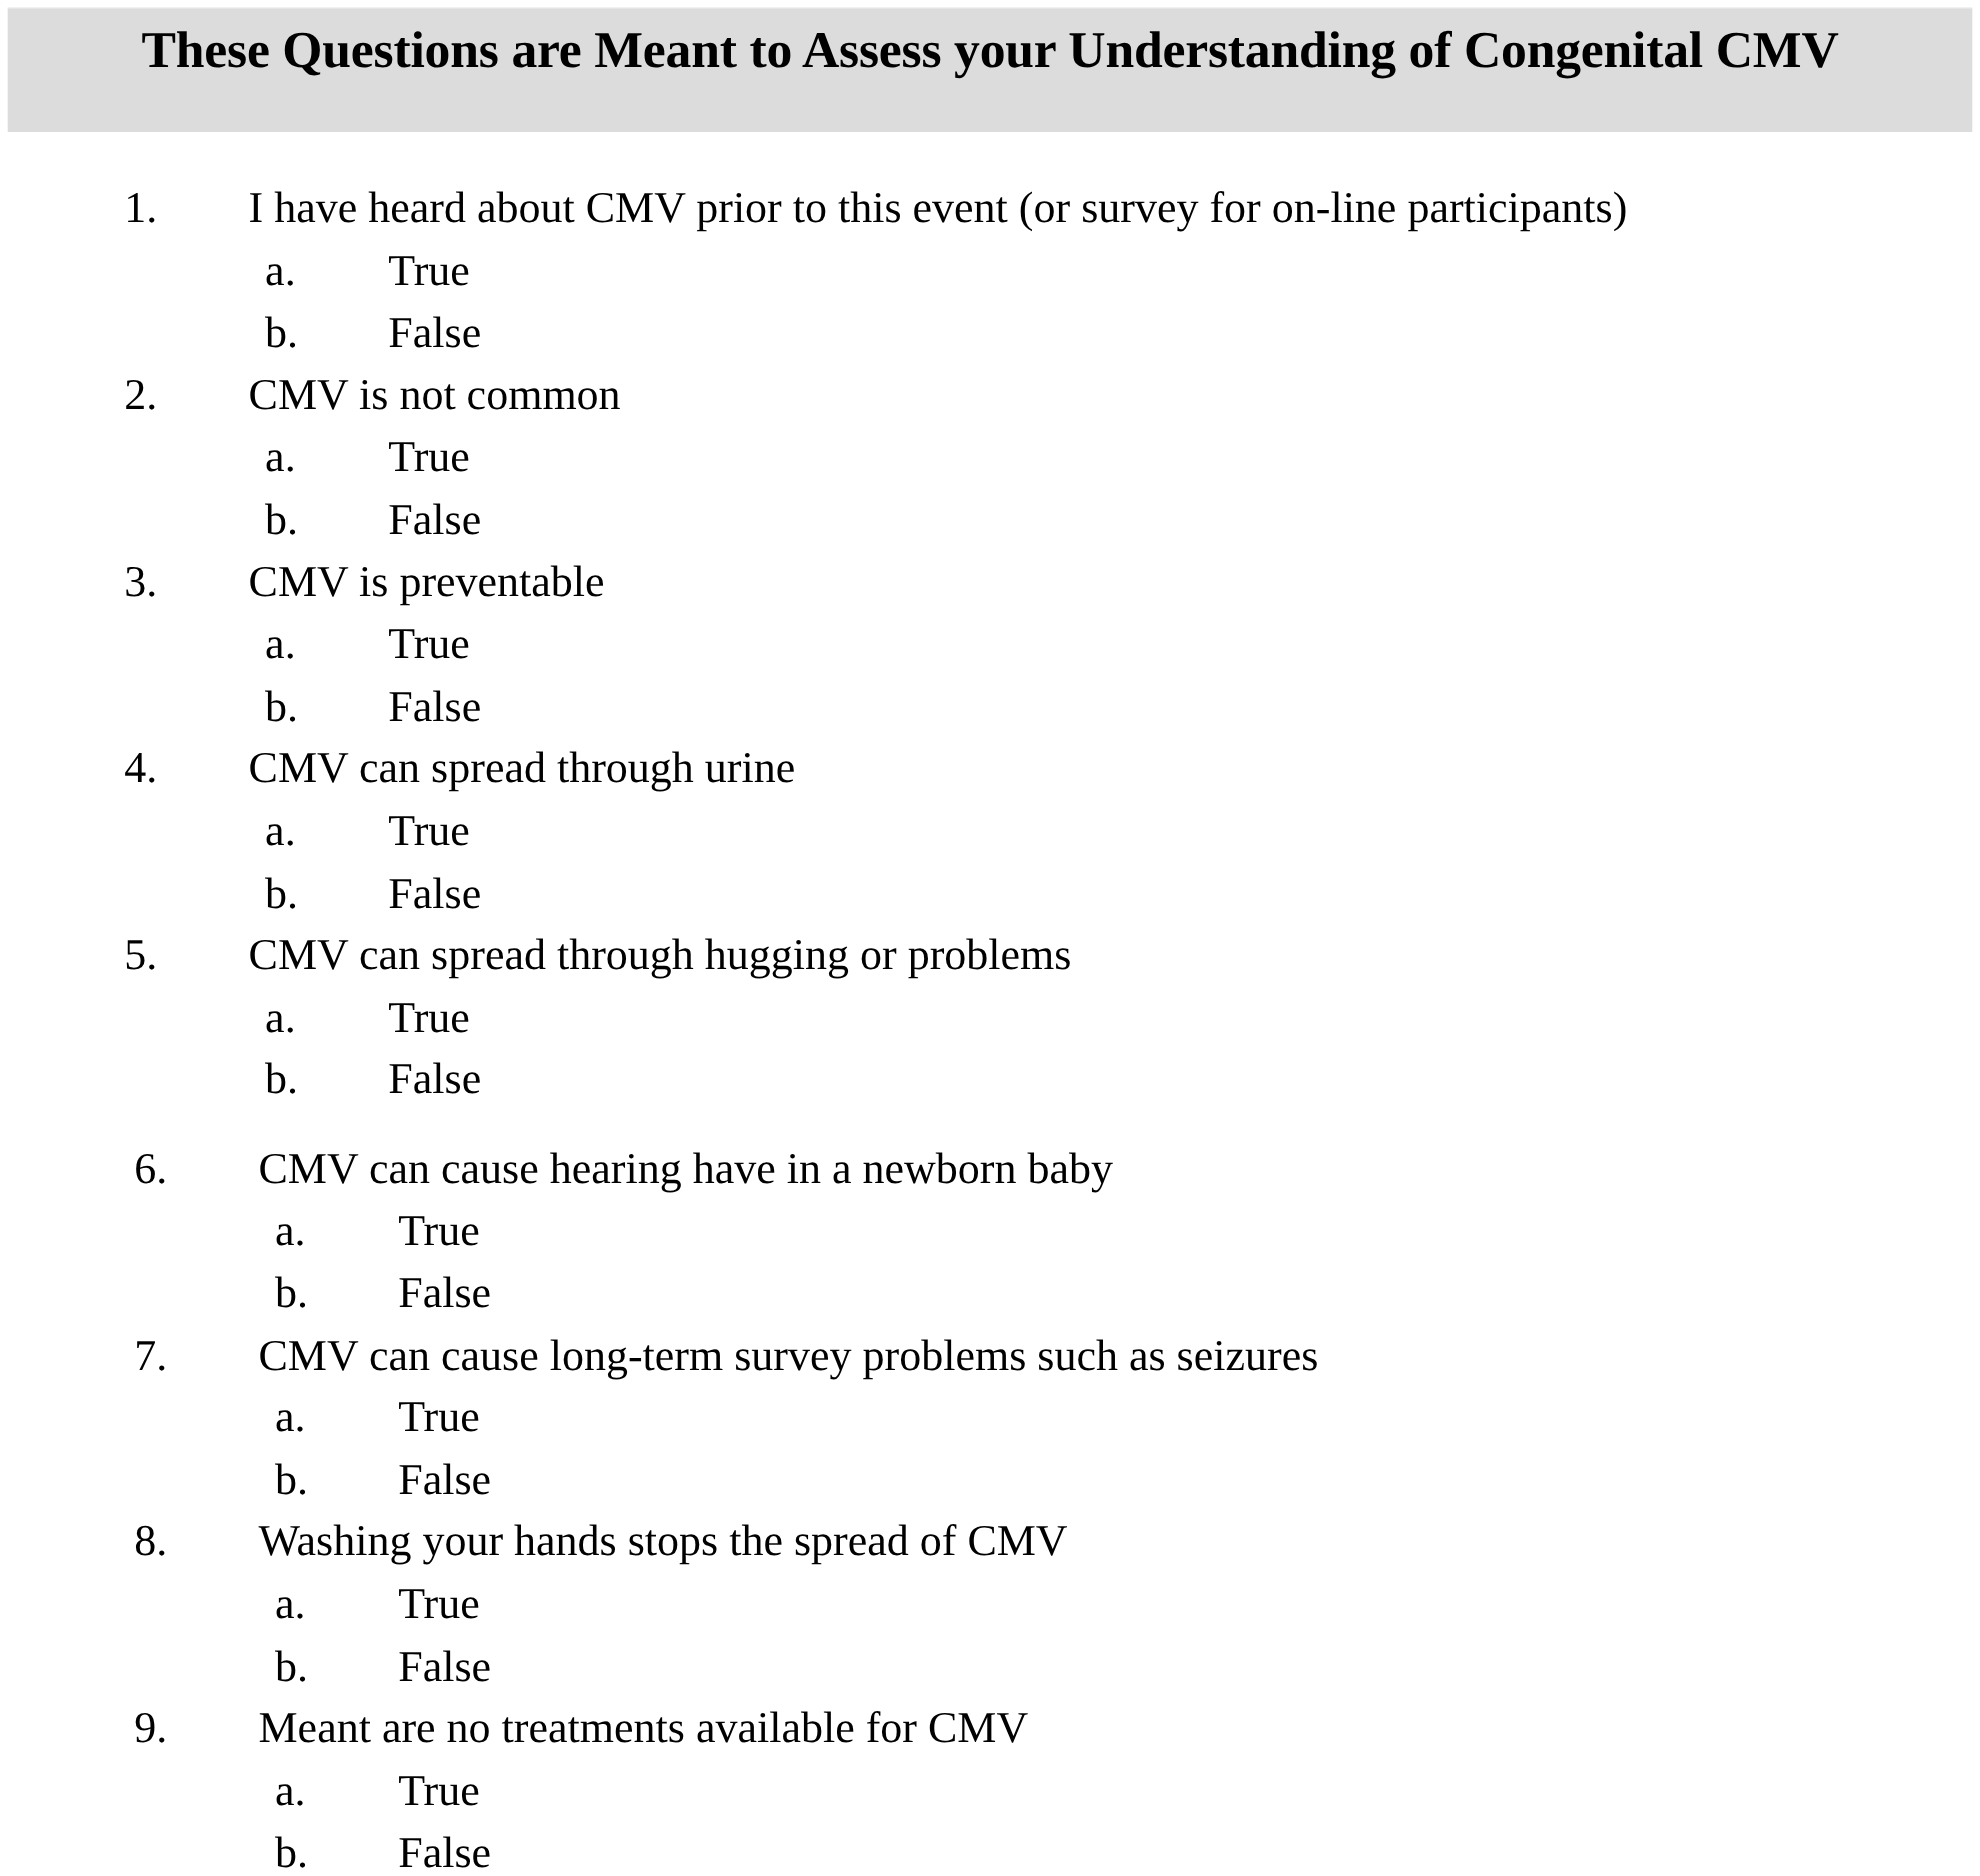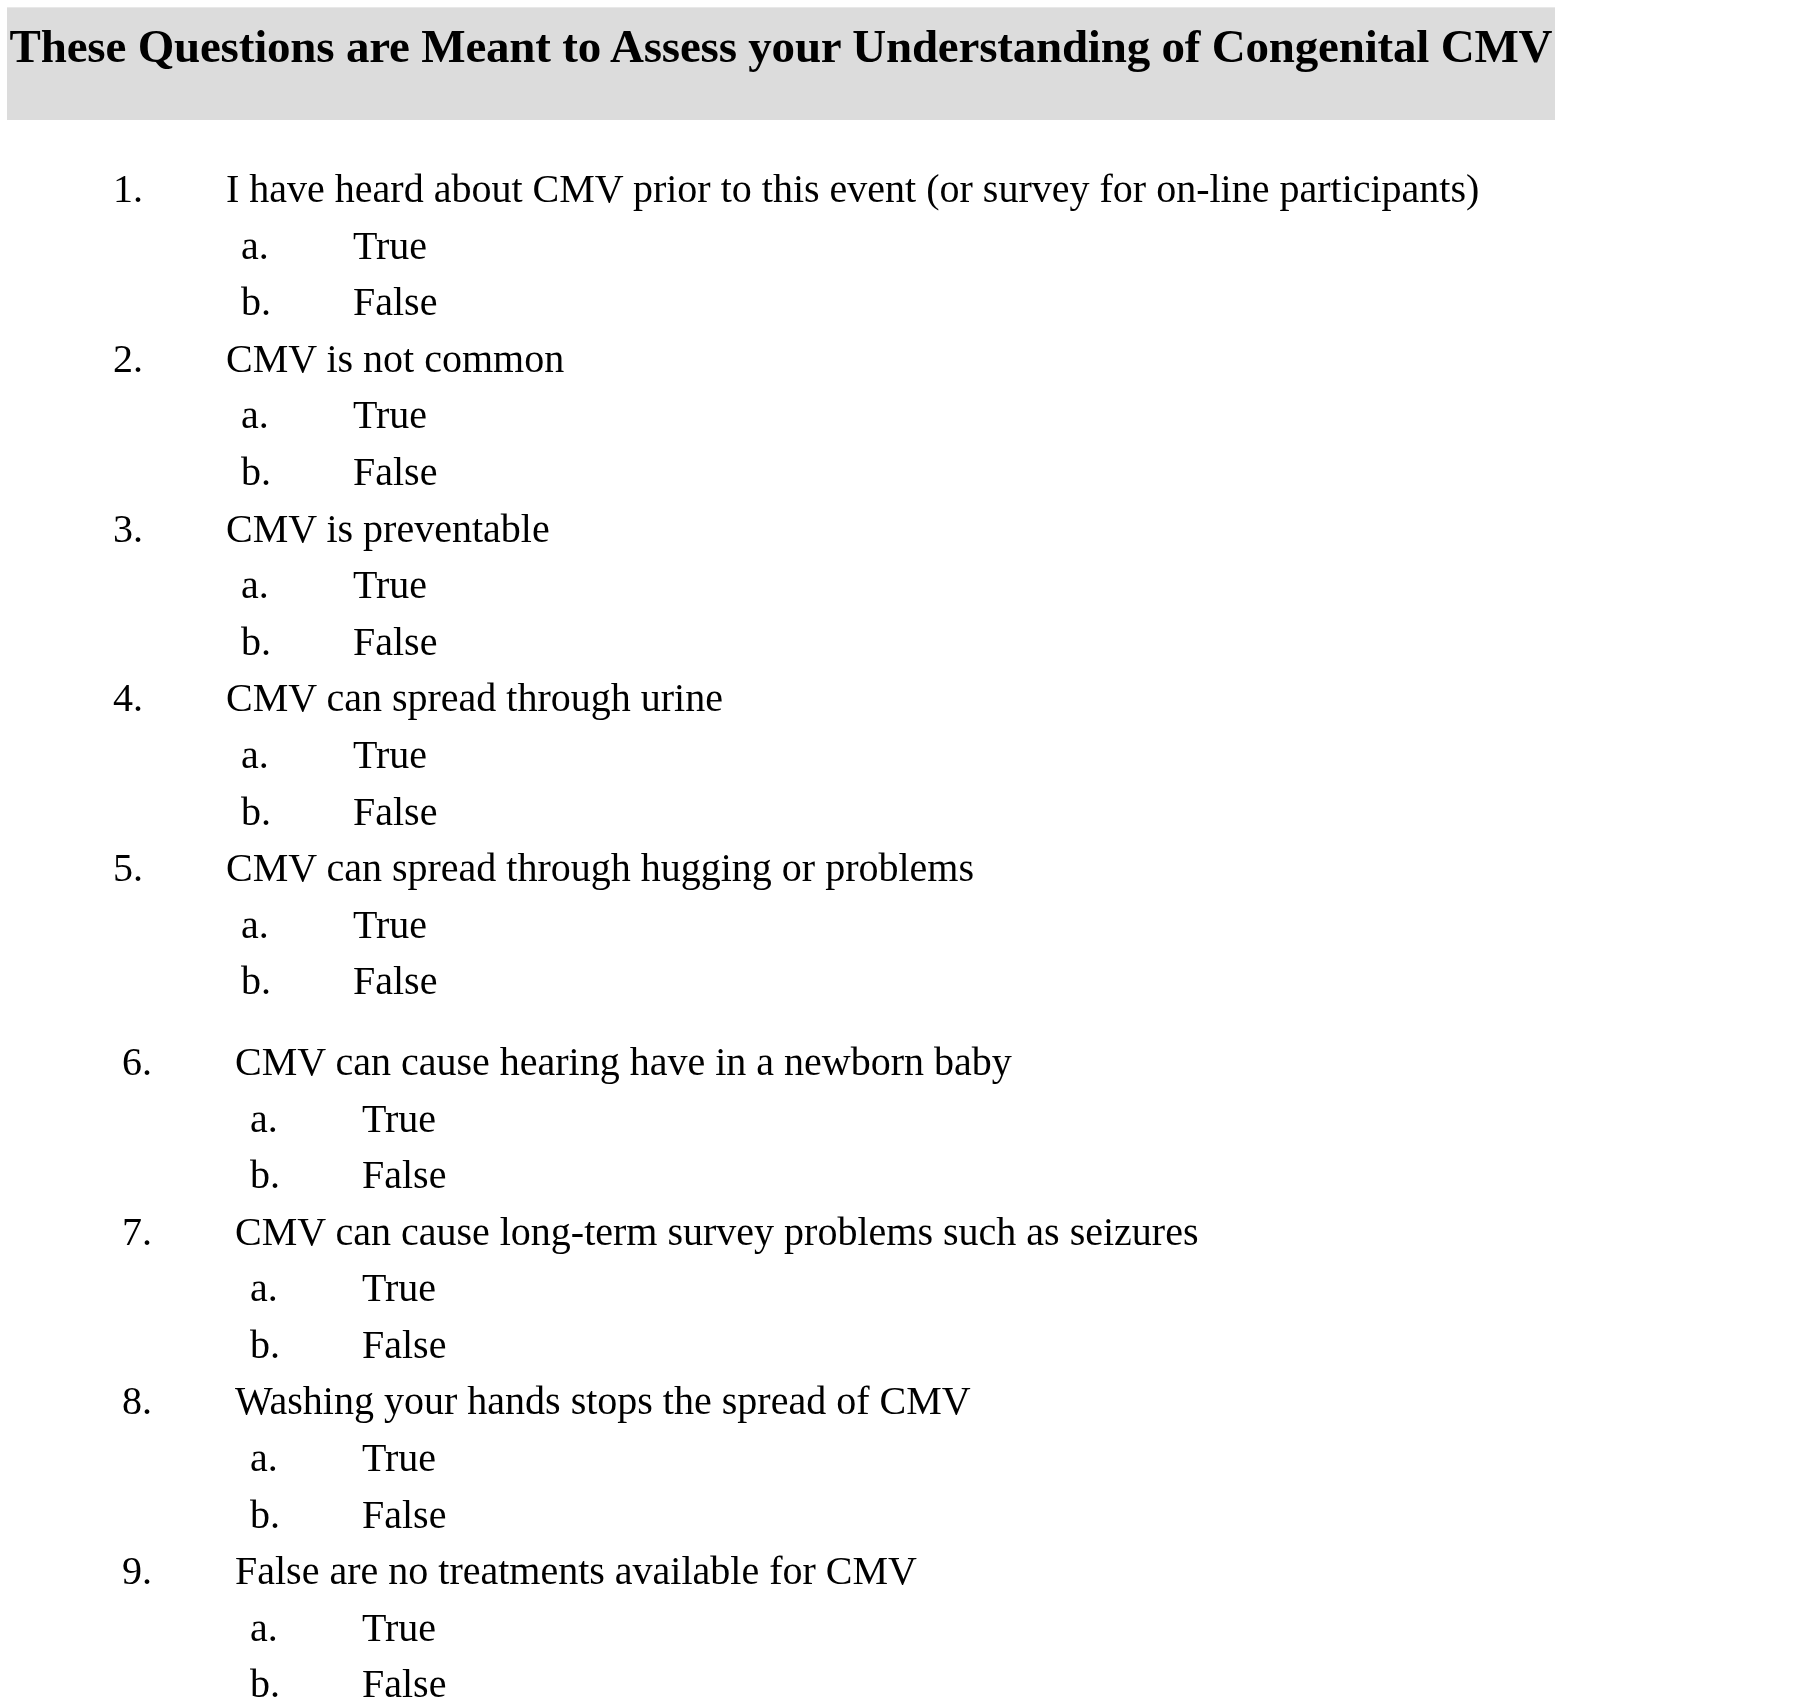--- a/index.html
+++ b/index.html
@@ -1,21 +1,21 @@
 <!DOCTYPE html>
 <html><head>
 <meta charset="utf-8">
 <style>
   html, body { margin: 0; padding: 0; background: #ffffff; }
   body {
     width: 1800px; height: 1705px; position: relative; overflow: hidden;
     font-family: "Liberation Serif", "DejaVu Serif", serif; color: #000;
   }
   .header {
-    position: absolute; left: 7px; top: 7px; width: 1548px; height: 112px;
+    position: absolute; left: 7px; top: 7px; width: 1786px; height: 112px;
     background: #dcdcdc; border-top: 1px solid #e8e8e8;
   }
   .header-title {
     position: absolute; left: 0; right: 0; top: 10px;
     text-align: center; font-weight: bold; font-size: 47px; line-height: 56px;
     letter-spacing: -0.2px; white-space: nowrap;
   }
   .qlist { position: absolute; left: 0; top: 161px; width: 1800px; }
   .row {
     position: relative; height: 56.6px; line-height: 56.6px;
@@ -143,21 +143,21 @@
     <span class="letter">a.</span>
     <span class="text">True</span>
   </div>
   <div class="row opt shift">
     <span class="letter">b.</span>
     <span class="text">False</span>
   </div>
 
   <div class="row q shift">
     <span class="num">9.</span>
-    <span class="text">False are no treatments available for CMV</span>
+    <span class="text">Meant are no treatments available for CMV</span>
   </div>
   <div class="row opt shift">
     <span class="letter">a.</span>
     <span class="text">True</span>
   </div>
   <div class="row opt shift">
     <span class="letter">b.</span>
     <span class="text">False</span>
   </div>
 

